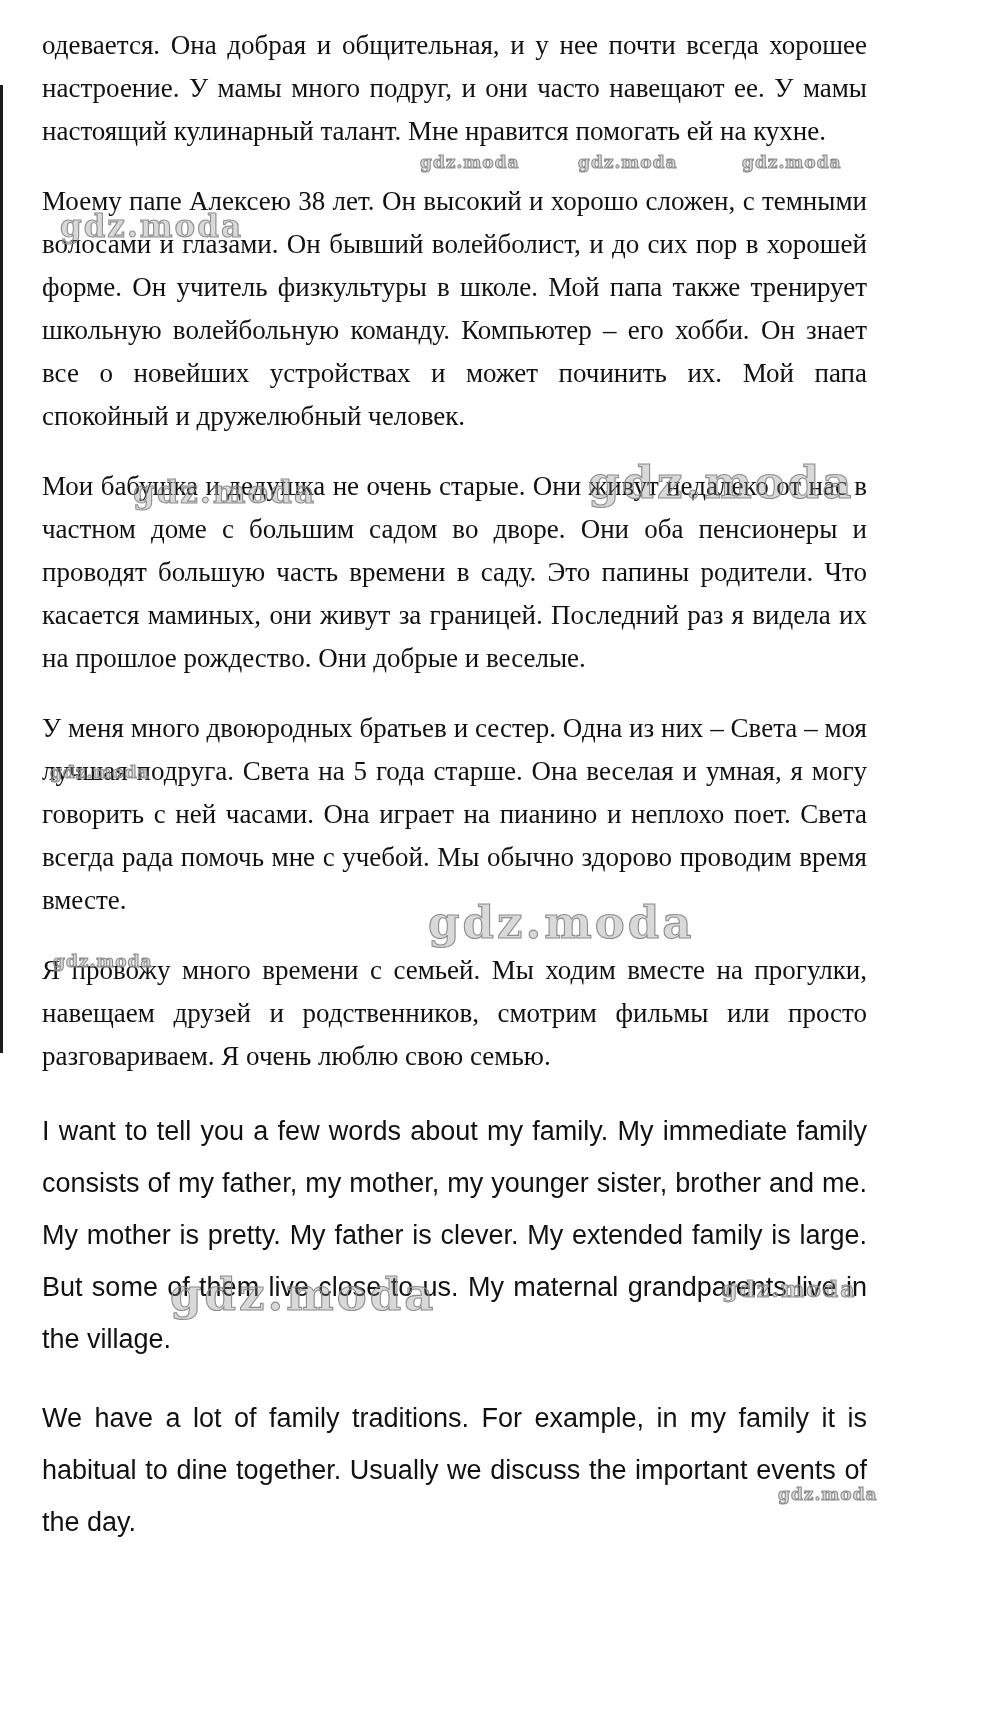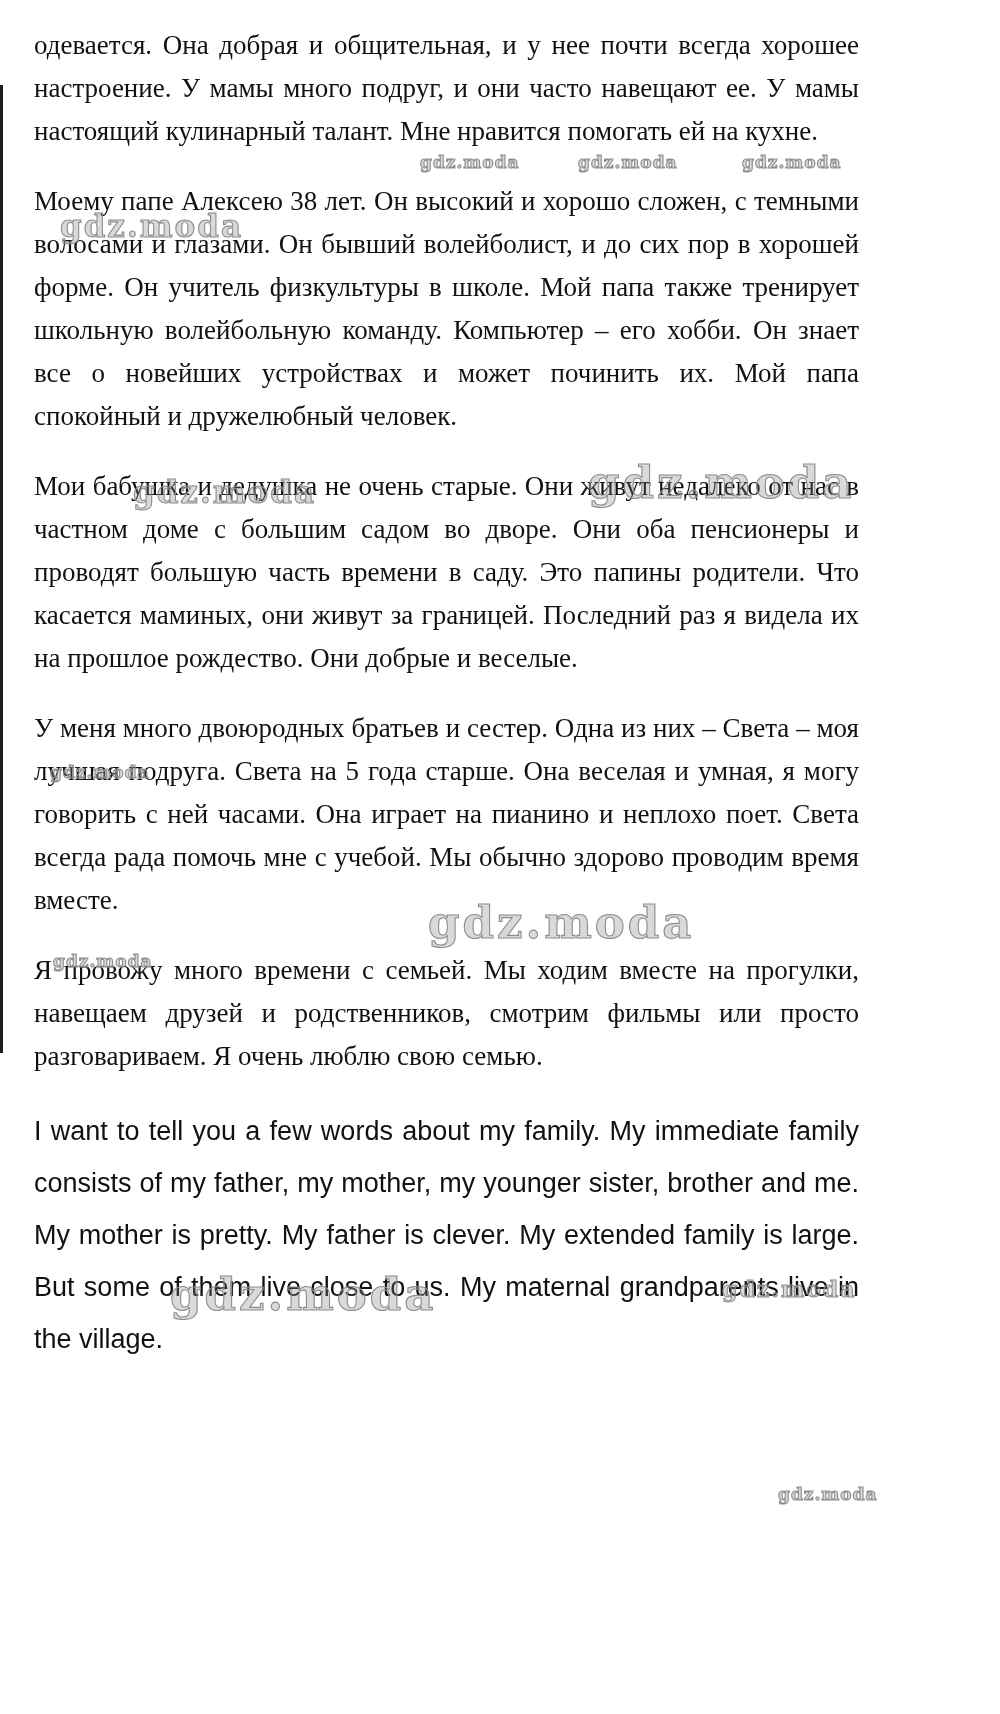--- a/index.html
+++ b/index.html
@@ -18,21 +18,21 @@
     position: absolute;
     top: 0;
     left: 0;
     width: 1000px;
     height: 1714px;
     background: #ffffff;
   }
   .content {
     position: absolute;
     top: 24px;
-    left: 34px;
+    left: 42px;
     width: 825px;
   }
   p.para {
     margin: 0 0 27px 0;
     text-align: justify;
     color: #111111;
   }
   p.ru {
     font-family: "Liberation Serif", "DejaVu Serif", serif;
     font-size: 27px;
@@ -74,20 +74,21 @@
 
   <div class="left-line"></div>
 
   <div class="content">
     <p class="para ru">одевается. Она добрая и общительная, и у нее почти всегда хорошее настроение. У мамы много подруг, и они часто навещают ее. У мамы настоящий кулинарный талант. Мне нравится помогать ей на кухне.</p>
     <p class="para ru">Моему папе Алексею 38 лет. Он высокий и хорошо сложен, с темными волосами и глазами. Он бывший волейболист, и до сих пор в хорошей форме. Он учитель физкультуры в школе. Мой папа также тренирует школьную волейбольную команду. Компьютер – его хобби. Он знает все о новейших устройствах и может починить их. Мой папа спокойный и дружелюбный человек.</p>
     <p class="para ru">Мои бабушка и дедушка не очень старые. Они живут недалеко от нас в частном доме с большим садом во дворе. Они оба пенсионеры и проводят большую часть времени в саду. Это папины родители. Что касается маминых, они живут за границей. Последний раз я видела их на прошлое рождество. Они добрые и веселые.</p>
     <p class="para ru">У меня много двоюродных братьев и сестер. Одна из них – Света – моя лучшая подруга. Света на 5 года старше. Она веселая и умная, я могу говорить с ней часами. Она играет на пианино и неплохо поет. Света всегда рада помочь мне с учебой. Мы обычно здорово проводим время вместе.</p>
     <p class="para ru">Я провожу много времени с семьей. Мы ходим вместе на прогулки, навещаем друзей и родственников, смотрим фильмы или просто разговариваем. Я очень люблю свою семью.</p>
     <p class="para en">I want to tell you a few words about my family. My immediate family consists of my father, my mother, my younger sister, brother and me. My mother is pretty. My father is clever. My extended family is large. But some of them live close to us. My maternal grandparents live in the village.</p>
+    <p class="para en">We have a lot of family traditions. For example, in my family it is habitual to dine together. Usually we discuss the important events of the day.</p>
   </div>
 
   <span class="wm wm-s" style="left:420px; top:106px;">gdz.moda</span>
   <span class="wm wm-s" style="left:578px; top:106px;">gdz.moda</span>
   <span class="wm wm-s" style="left:742px; top:106px;">gdz.moda</span>
   <span class="wm wm-l" style="left:60px;  top:162px;">gdz.moda</span>
   <span class="wm wm-l" style="left:133px; top:428px;">gdz.moda</span>
   <span class="wm wm-xl" style="left:588px; top:410px;">gdz.moda</span>
   <span class="wm wm-s" style="left:50px;  top:716px;">gdz.moda</span>
   <span class="wm wm-xl" style="left:428px; top:850px;">gdz.moda</span>

